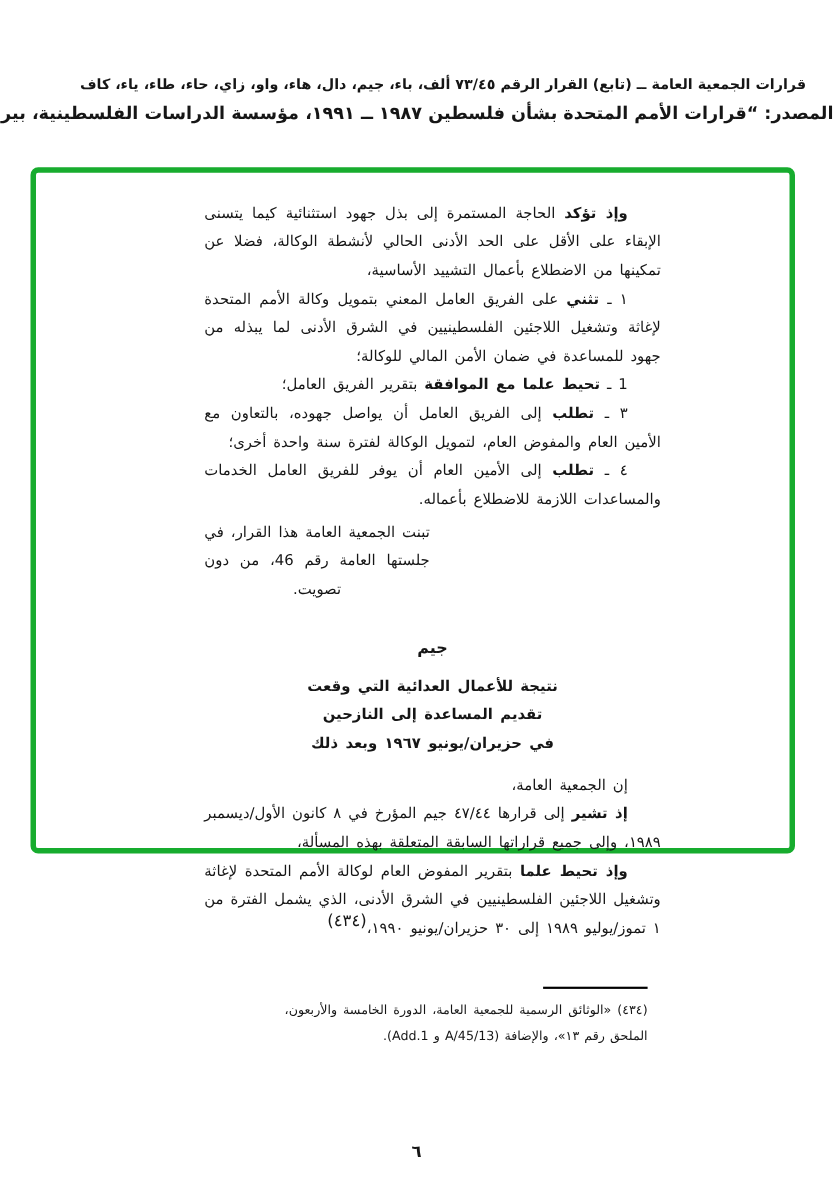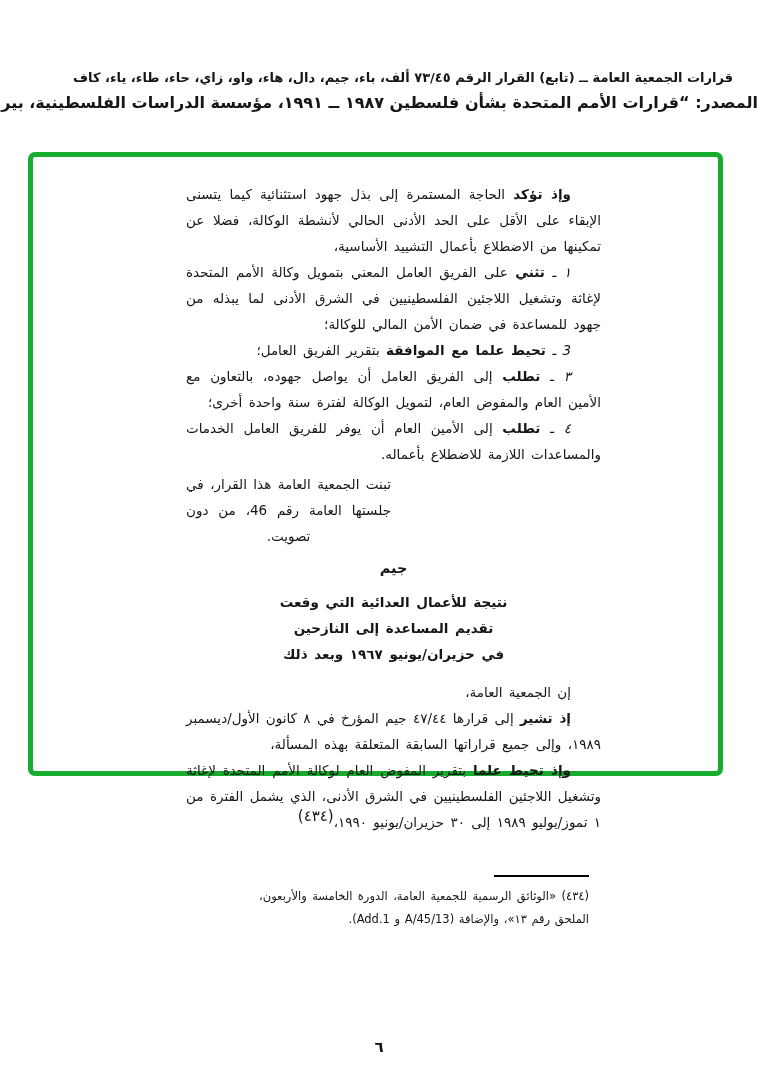--- a/index.html
+++ b/index.html
@@ -22,29 +22,29 @@
     background:transparent;
   }
 
   
   .column{
     position:absolute;top:24px;right:117px;width:415px;
     font-size:13.5px;line-height:26px;text-align:justify;
     word-spacing:2px;
   }
   .para,.item{margin:0;text-indent:30px;}
-  .item .num{font-weight:normal;font-style:italic;}
+  .item .num{font-weight:normal;}
   b{font-weight:bold;}
 
   .adoption{
     width:205px;margin:4px auto 0 0; 
     text-align:justify;text-align-last:center;
   }
 
-  .section-letter{text-align:center;font-weight:bold;font-size:14.5px;margin-top:6px;}
+  .section-letter{text-align:center;font-weight:bold;font-size:14.5px;margin-top:28px;}
   .title-block{text-align:center;font-weight:bold;margin-top:8px;}
   .title-block div{line-height:26px;}
   .opening{margin:12px 0 0;text-indent:30px;font-weight:normal;}
   sup.fn-ref{font-size:15px;line-height:0;vertical-align:6px;}
 
   
   .footnote{margin-top:40px;width:330px;margin-left:auto;margin-right:12px;}
   .fn-rule{width:95px;border-top:2px solid #000;margin-bottom:8px;}
   .fn-text{font-size:11.5px;line-height:23px;text-align:justify;word-spacing:1px;}
 
@@ -60,21 +60,21 @@
     <div class="h2">المصدر: “قرارات الأمم المتحدة بشأن فلسطين ١٩٨٧ ــ ١٩٩١، مؤسسة الدراسات الفلسطينية، بيروت، ط ١، ١٩٩٥، مج ٤، ص ٢٠٦ ــ ٢٢٠”</div>
   </header>
 
   <div class="green-box">
     <div class="column">
 
       <p class="para"><b>وإذ تؤكد</b><span> الحاجة المستمرة إلى بذل جهود استثنائية كيما يتسنى الإبقاء على الأقل على الحد الأدنى الحالي لأنشطة الوكالة، فضلا عن تمكينها من الاضطلاع بأعمال التشييد الأساسية،</span></p>
 
       <p class="item"><span class="num">١ ـ </span><b>تثني</b><span> على الفريق العامل المعني بتمويل وكالة الأمم المتحدة لإغاثة وتشغيل اللاجئين الفلسطينيين في الشرق الأدنى لما يبذله من جهود للمساعدة في ضمان الأمن المالي للوكالة؛</span></p>
 
-      <p class="item"><span class="num">3 ـ </span><b>تحيط علما مع الموافقة</b><span> بتقرير الفريق العامل؛</span></p>
+      <p class="item"><span class="num">1 ـ </span><b>تحيط علما مع الموافقة</b><span> بتقرير الفريق العامل؛</span></p>
 
       <p class="item"><span class="num">٣ ـ </span><b>تطلب</b><span> إلى الفريق العامل أن يواصل جهوده، بالتعاون مع الأمين العام والمفوض العام، لتمويل الوكالة لفترة سنة واحدة أخرى؛</span></p>
 
       <p class="item"><span class="num">٤ ـ </span><b>تطلب</b><span> إلى الأمين العام أن يوفر للفريق العامل الخدمات والمساعدات اللازمة للاضطلاع بأعماله.</span></p>
 
       <div class="adoption">تبنت الجمعية العامة هذا القرار، في جلستها العامة رقم 46، من دون تصويت.</div>
 
       <div class="section-letter">جيم</div>
 
       <div class="title-block">

